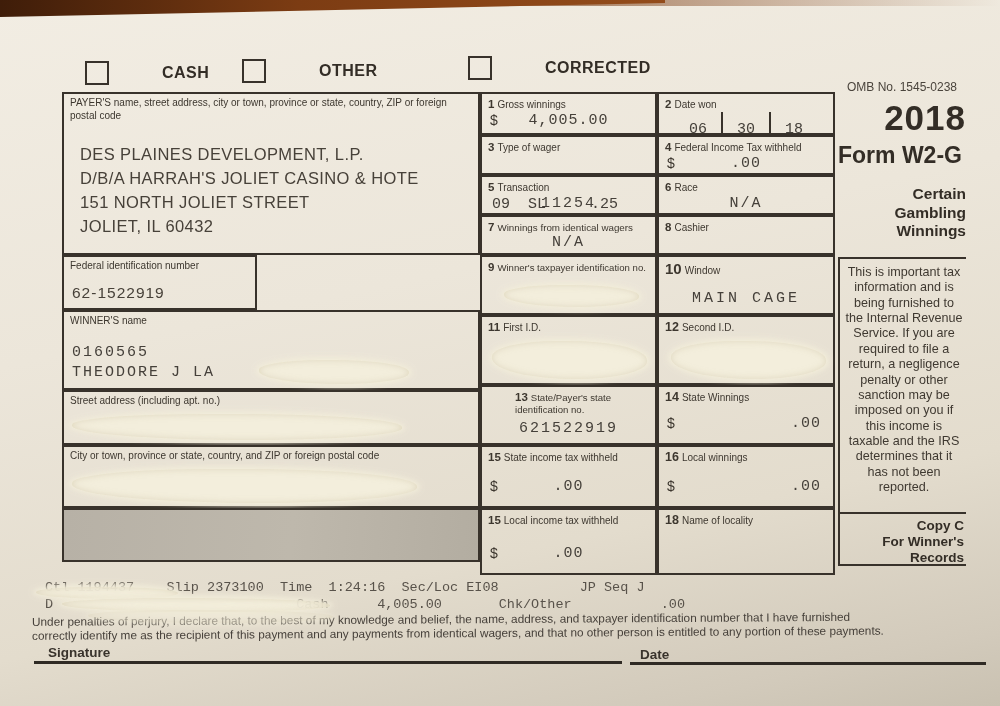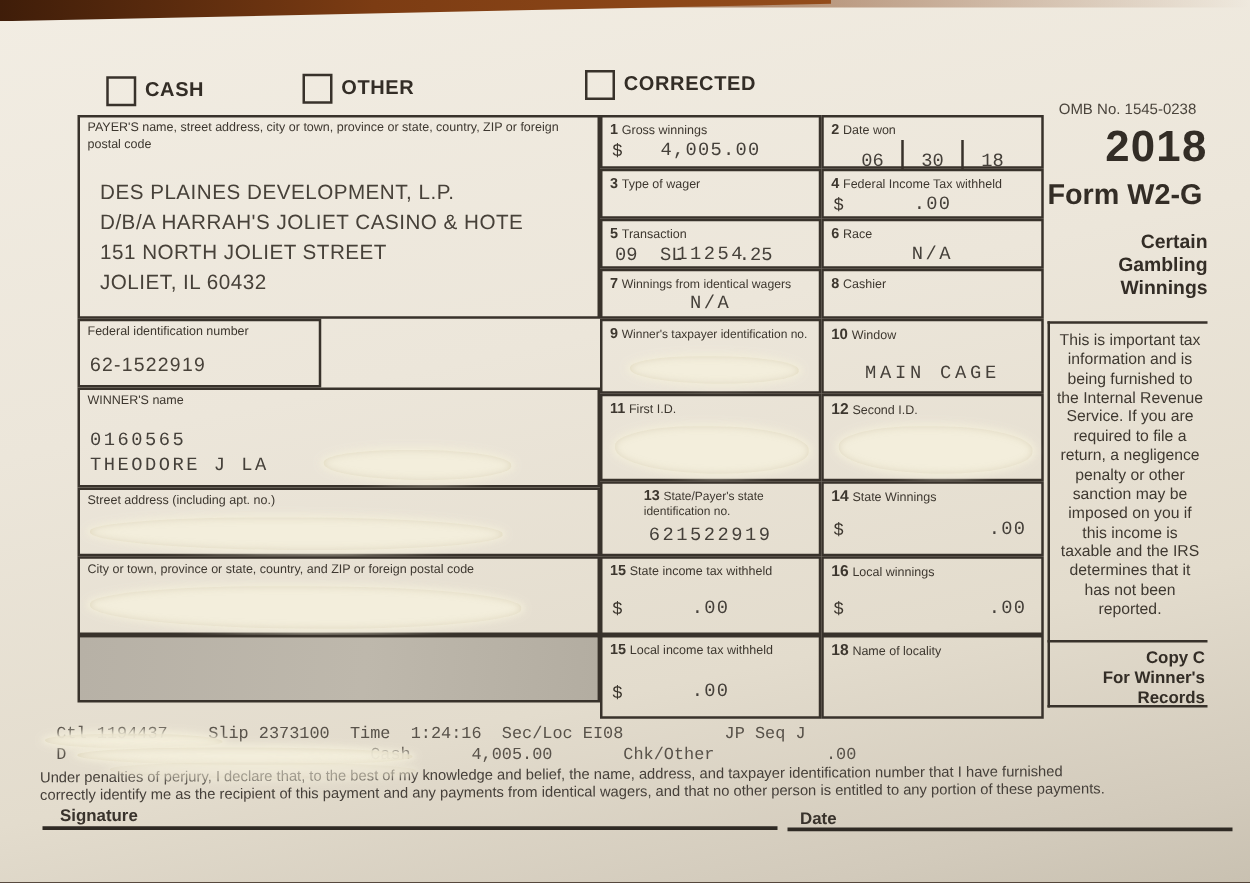--- a/index.html
+++ b/index.html
@@ -31,21 +31,21 @@
   .rt{position:absolute;left:838px;width:128px;box-sizing:border-box;}
   .slip{position:absolute;font-family:"Liberation Mono","DejaVu Sans Mono",monospace;
     font-size:13.5px;line-height:1.28;color:#58524a;margin:0;}
   .perjury{position:absolute;font-size:11.8px;line-height:1.18;color:#46403a;
     transform:rotate(-0.35deg);}
   .sigline{position:absolute;height:3px;background:#2f2a24;}
   .sig-label{position:absolute;font-weight:bold;font-size:13.5px;color:#39332c;}
   .date-sep{width:2px;height:24px;background:#38322b;align-self:flex-end;margin-bottom:2px;}
   .chk{position:absolute;display:flex;align-items:center;gap:7px;}
   .chk .bx{width:20px;height:20px;border:2.5px solid #38322b;background:transparent;}
-  .chk .cl{font-weight:bold;font-size:16px;letter-spacing:.5px;color:#332d26;}
+  .chk .cl{font-weight:bold;font-size:16px;letter-spacing:.5px;color:#332d26;margin-left:46px;}
 </style>
 </head>
 <body>
 
 <div id="photo">
   <div class="wood2"></div>
   <div class="wood"></div>
 
   <div class="chk" style="left:85px;top:61px;">
     <span class="bx"></span>
@@ -143,21 +143,21 @@
     <div class="lbl"><b>8</b><span>Cashier</span></div>
     <div class="val-mono center-val"></div>
   </div>
 
   <div class="cell" style="left:480px;top:255px;width:177px;height:60px;">
     <div class="lbl" style="font-size:9.6px;"><b>9</b><span>Winner's taxpayer identification no.</span></div>
     <div class="val-mono center-val"></div>
     <div class="whiteout" style="left:22px;top:28px;width:135px;height:22px;"></div>
   </div>
   <div class="cell" style="left:657px;top:255px;width:178px;height:60px;">
-    <div class="lbl"><b style="font-size:12px;">10</b><span>Window</span></div>
+    <div class="lbl"><b style="font-size:15px;">10</b><span>Window</span></div>
     <div class="val-mono center-val" style="letter-spacing:3px;">MAIN CAGE</div>
   </div>
 
   <div class="cell" style="left:480px;top:315px;width:177px;height:70px;">
     <div class="lbl"><b>11</b><span>First I.D.</span></div>
     <div class="whiteout" style="left:10px;top:24px;width:155px;height:38px;"></div>
   </div>
   <div class="cell" style="left:657px;top:315px;width:178px;height:70px;">
     <div class="lbl"><b style="font-size:12.5px;">12</b><span>Second I.D.</span></div>
     <div class="whiteout" style="left:12px;top:24px;width:155px;height:38px;"></div>

